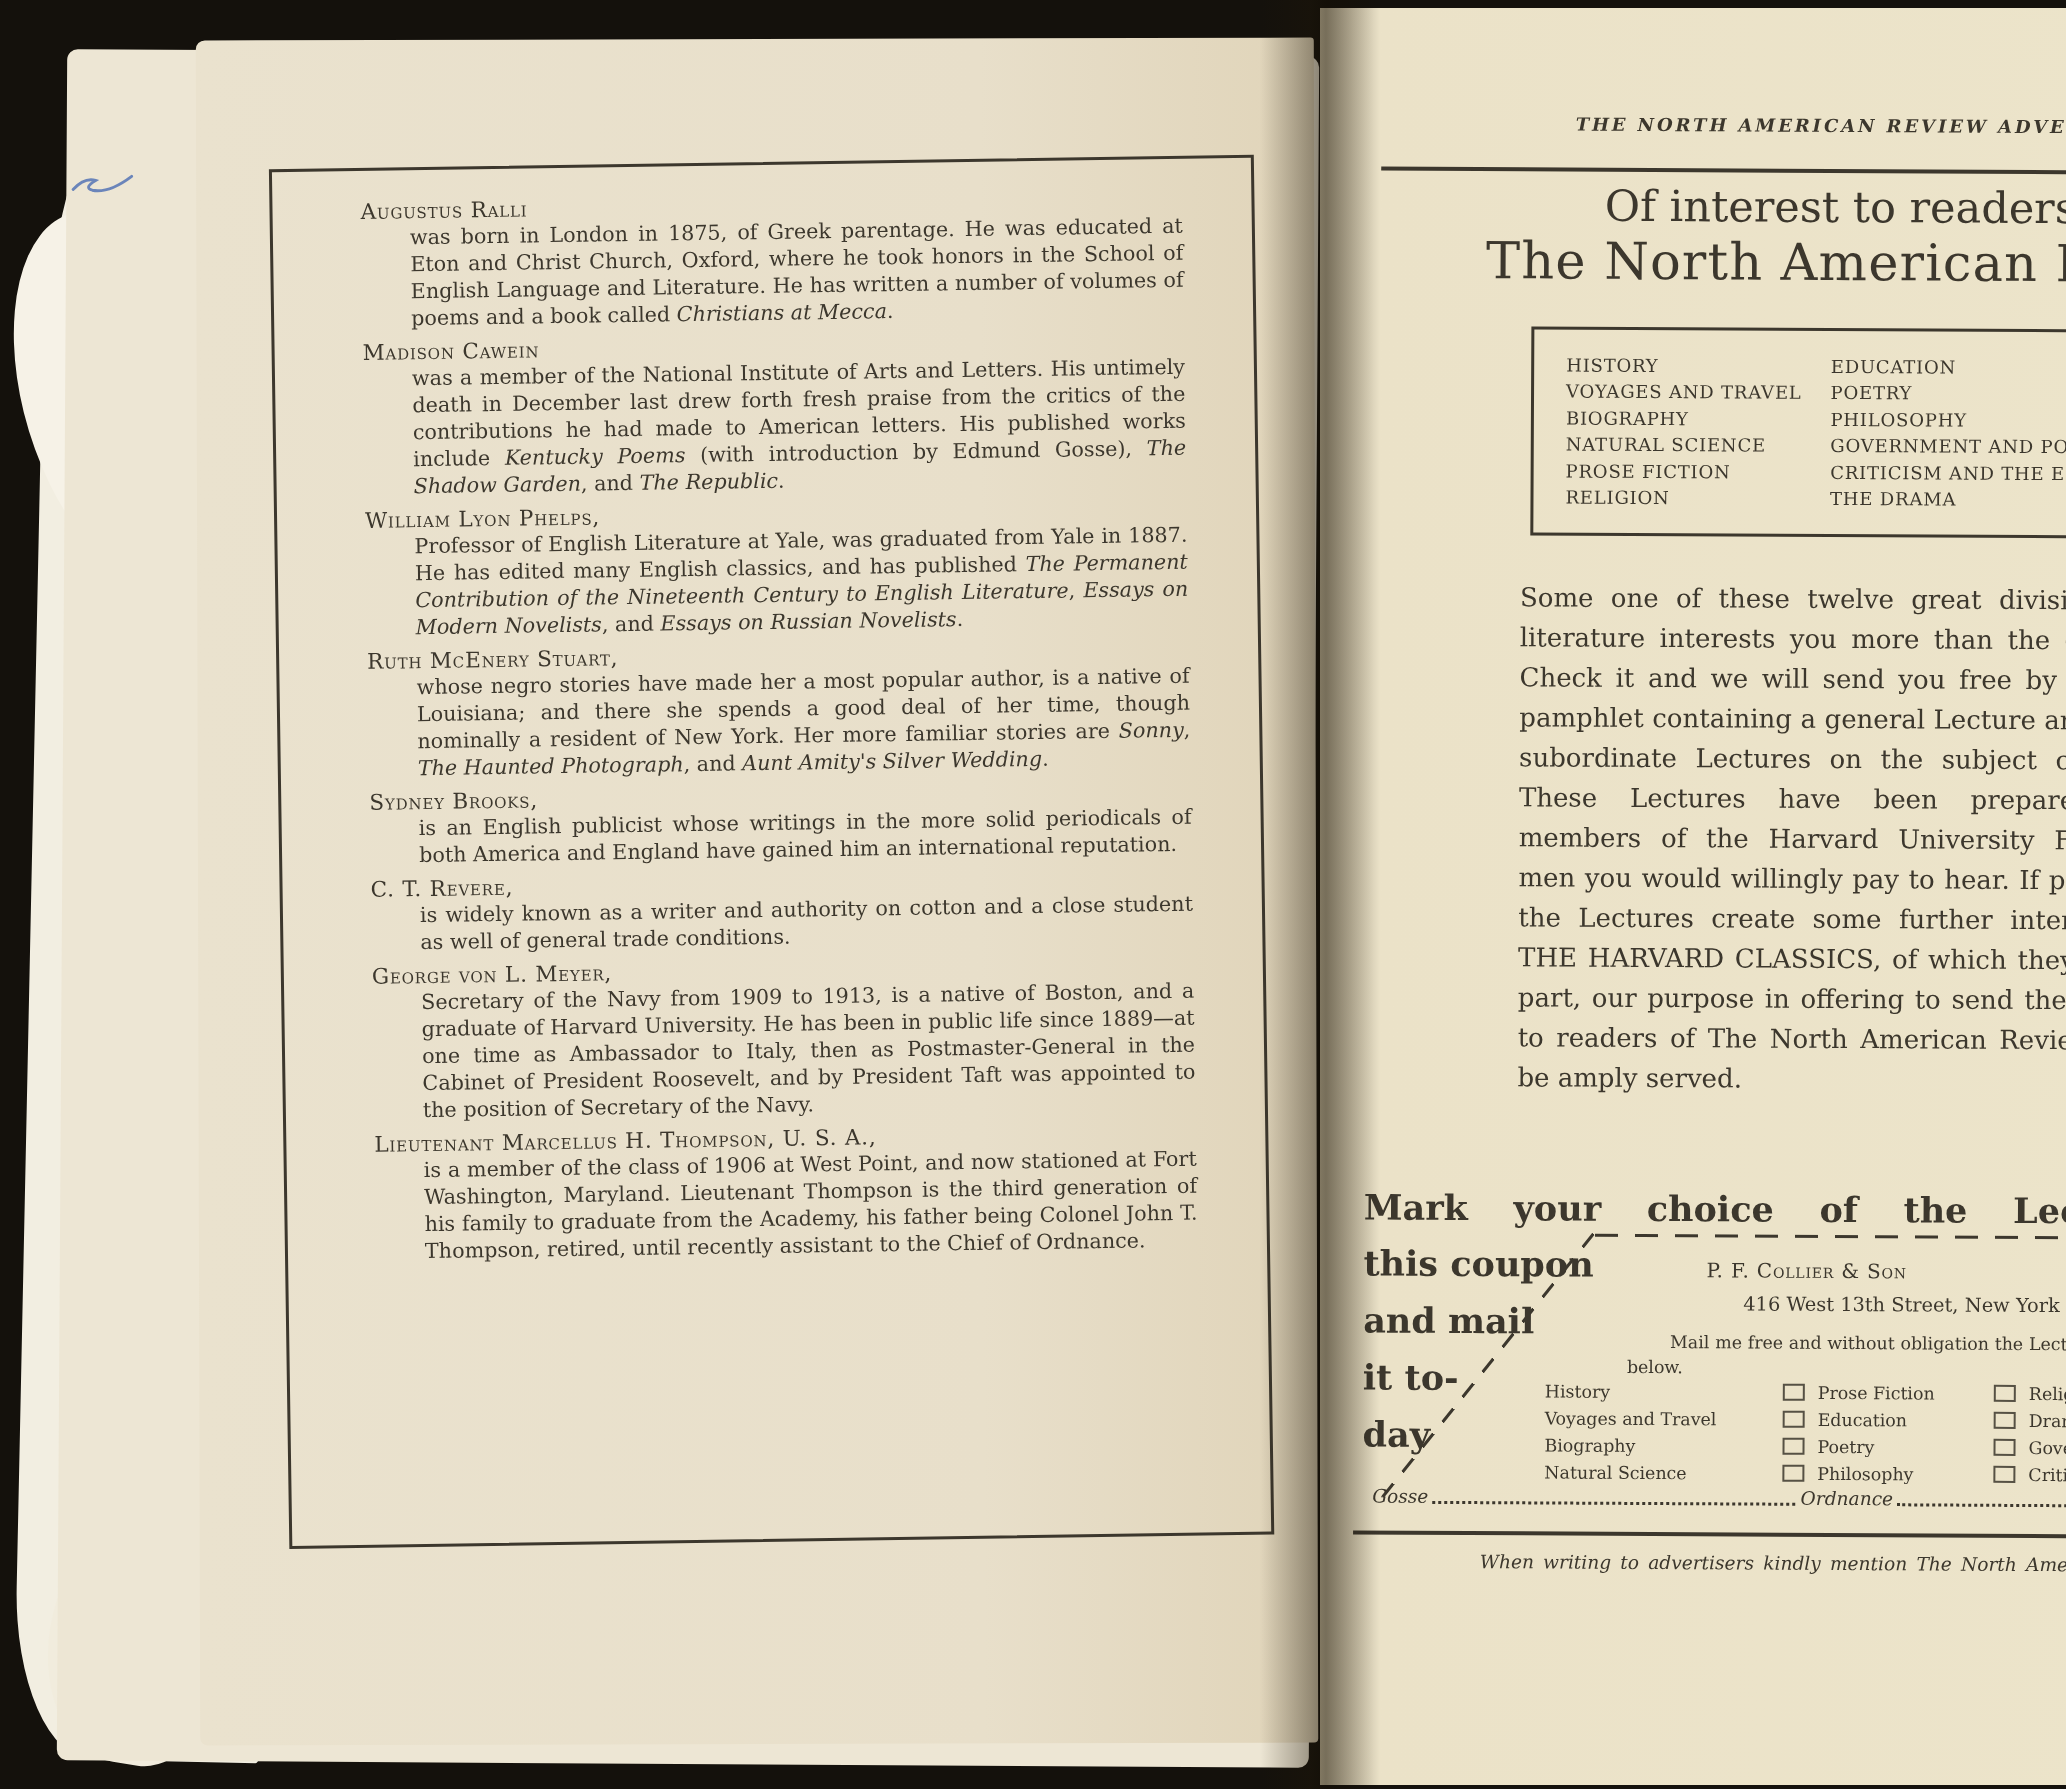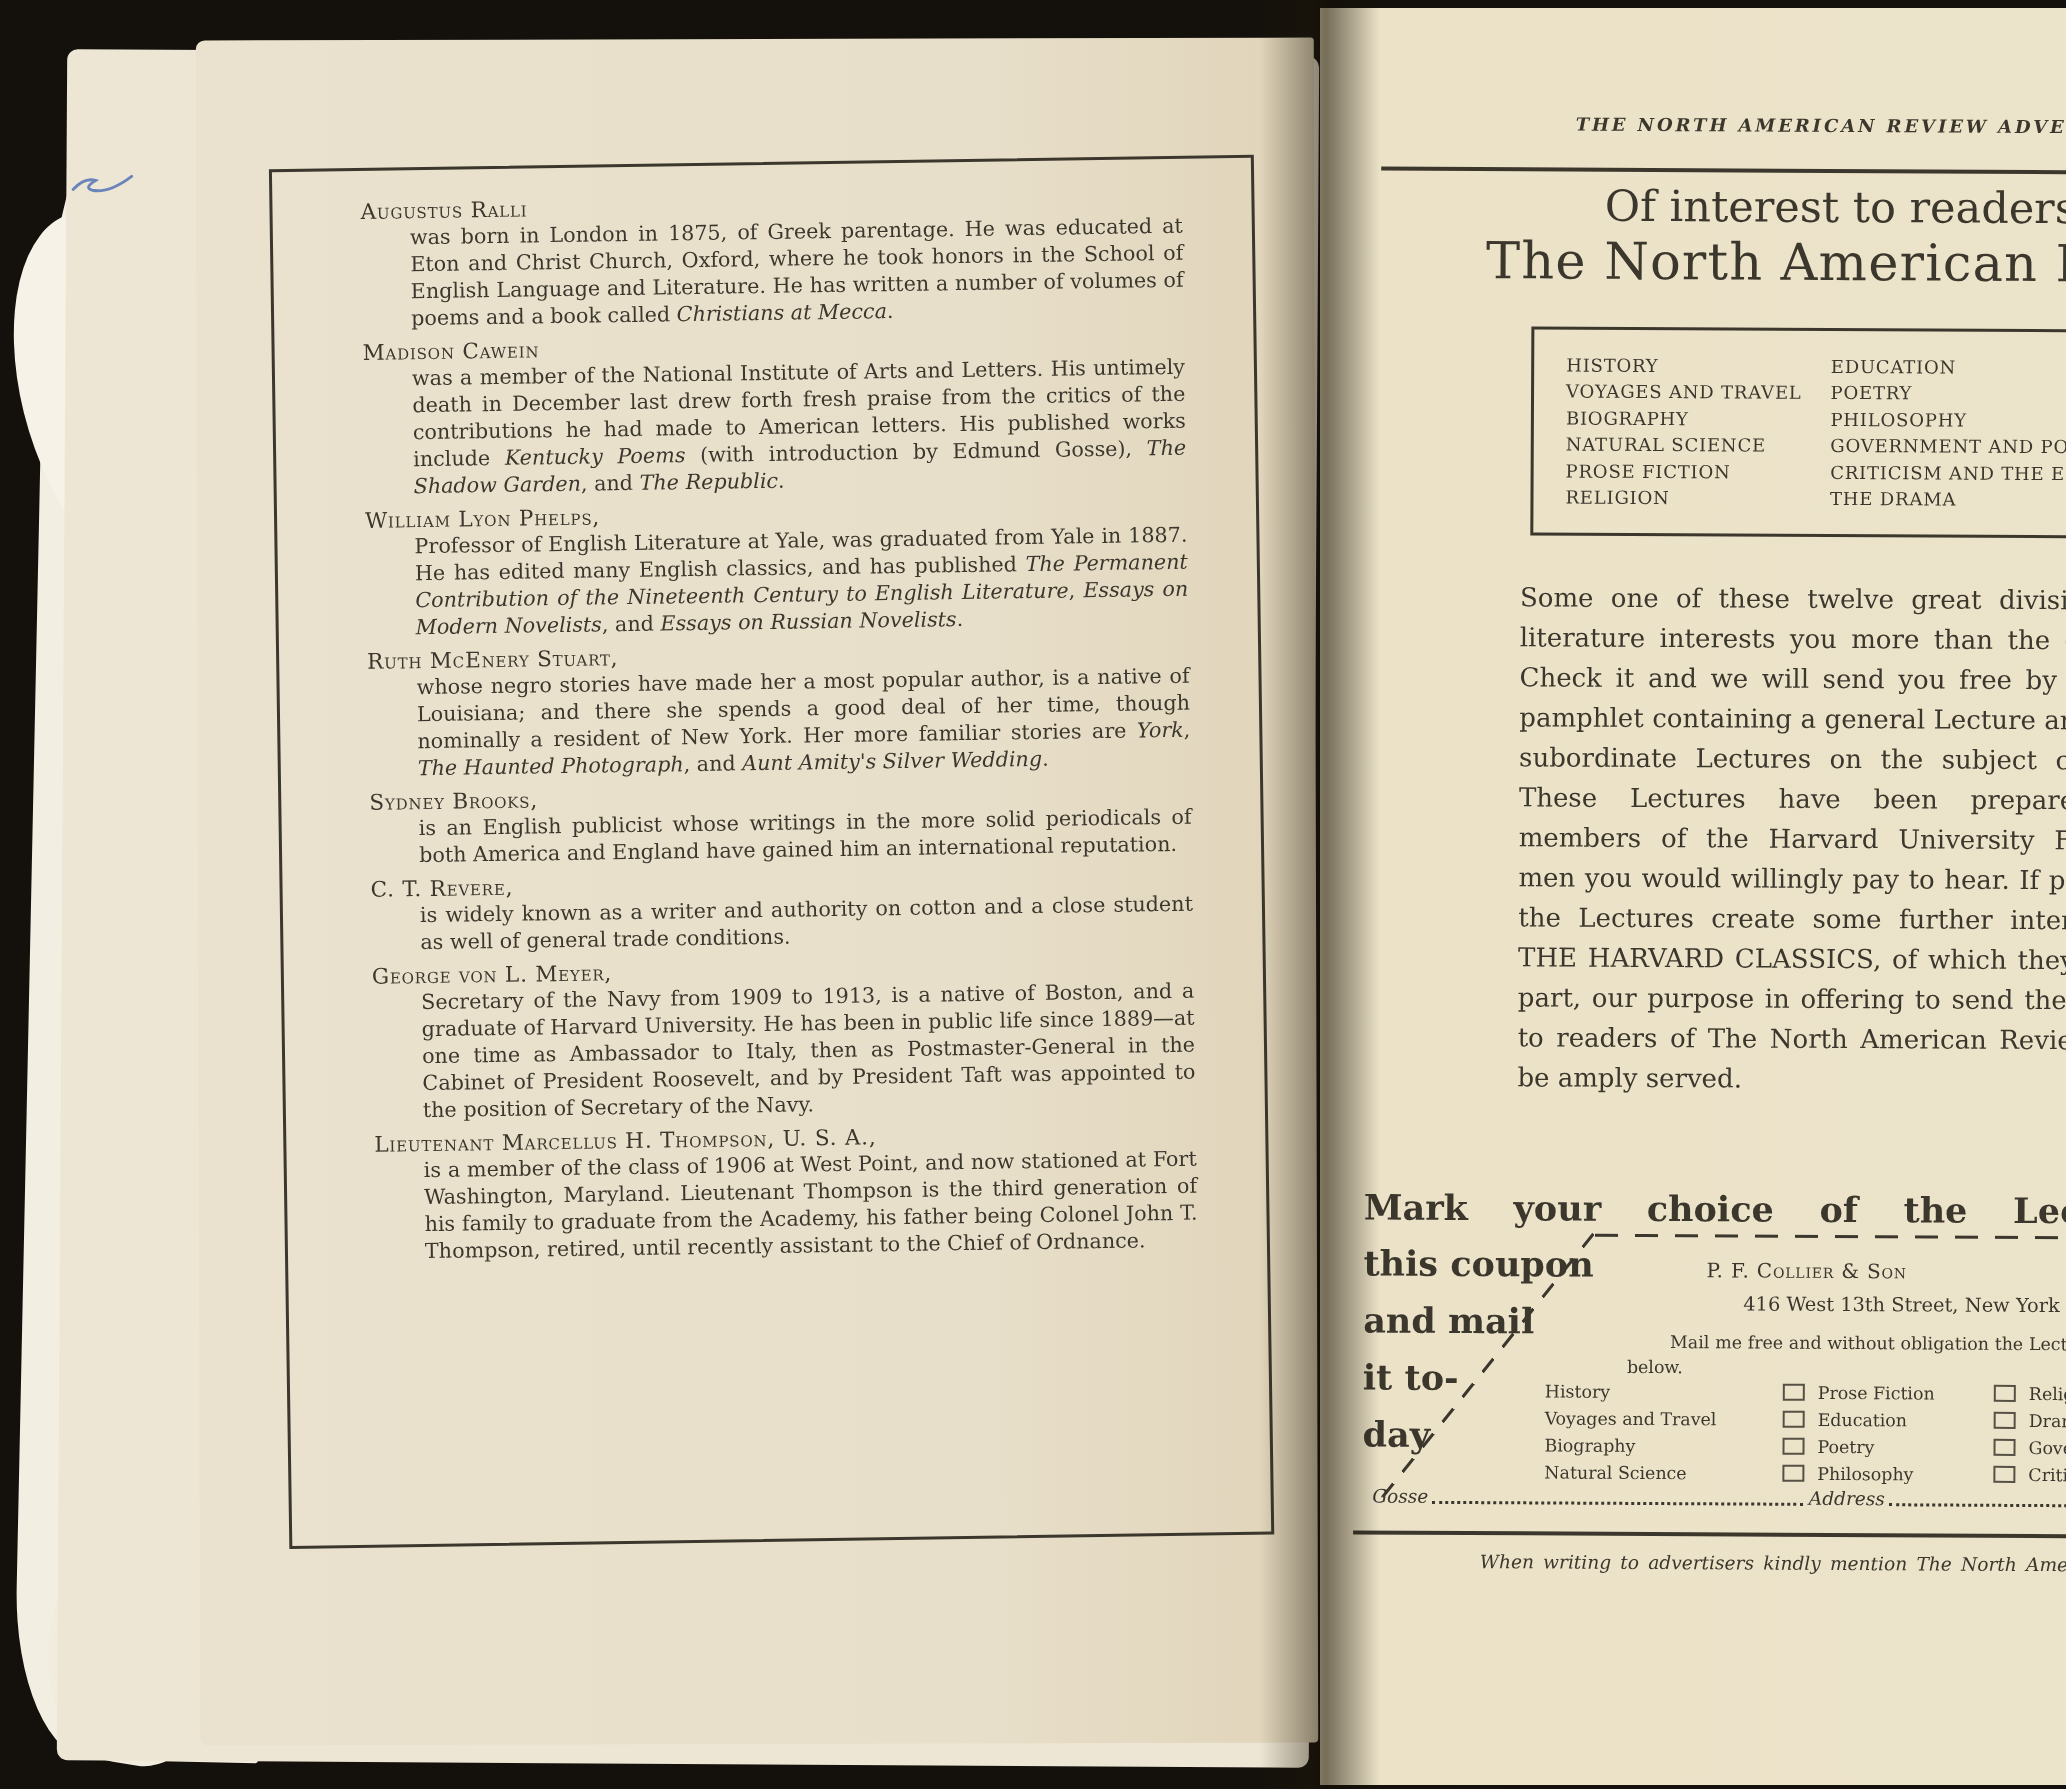--- a/index.html
+++ b/index.html
@@ -102,21 +102,21 @@
           <div class="author-bio"><span>was a member of the National Institute of Arts and Letters.  His untimely death in December last drew forth fresh praise from the critics of the contributions he had made to American letters.  His published works include </span><i>Kentucky Poems</i><span> (with introduction by Edmund Gosse), </span><i>The Shadow Garden</i><span>, and </span><i>The Republic</i><span>.</span></div>
         </div>
 
         <div class="entry">
           <div class="author-name">William Lyon Phelps,</div>
           <div class="author-bio"><span>Professor of English Literature at Yale, was graduated from Yale in 1887.  He has edited many English classics, and has published </span><i>The Permanent Contribution of the Nineteenth Century to English Literature</i><span>, </span><i>Essays on Modern Novelists</i><span>, and </span><i>Essays on Russian Novelists</i><span>.</span></div>
         </div>
 
         <div class="entry">
           <div class="author-name">Ruth McEnery Stuart,</div>
-          <div class="author-bio"><span>whose negro stories have made her a most popular author, is a native of Louisiana; and there she spends a good deal of her time, though nominally a resident of New York.  Her more familiar stories are </span><i>York</i><span>, </span><i>The Haunted Photograph</i><span>, and </span><i>Aunt Amity's Silver Wedding</i><span>.</span></div>
+          <div class="author-bio"><span>whose negro stories have made her a most popular author, is a native of Louisiana; and there she spends a good deal of her time, though nominally a resident of New York.  Her more familiar stories are </span><i>Sonny</i><span>, </span><i>The Haunted Photograph</i><span>, and </span><i>Aunt Amity's Silver Wedding</i><span>.</span></div>
         </div>
 
         <div class="entry">
           <div class="author-name">Sydney Brooks,</div>
           <div class="author-bio"><span>is an English publicist whose writings in the more solid periodicals of both America and England have gained him an international reputation.</span></div>
         </div>
 
         <div class="entry">
           <div class="author-name">C. T. Revere,</div>
           <div class="author-bio"><span>is widely known as a writer and authority on cotton and a close student as well of general trade conditions.</span></div>
@@ -219,21 +219,21 @@
           <span class="cblabel">Philosophy</span>
           <span class="cbbox"></span>
           <span class="cblabel">Criticism and the Essay</span>
 
         </div>
       </div>
 
     <div class="abs sig-line">
       <span>Gosse</span>
       <span class="leader"></span>
-      <span>Address</span>
+      <span>Ordnance</span>
       <span class="leader"></span>
     </div>
 
     <div class="abs bottom-rule"></div>
     <div class="abs mention-footer">When writing to advertisers kindly mention The North American Review</div>
   </div>
 
   <div class="abs gutter-shadow"></div>
 
 </div>

